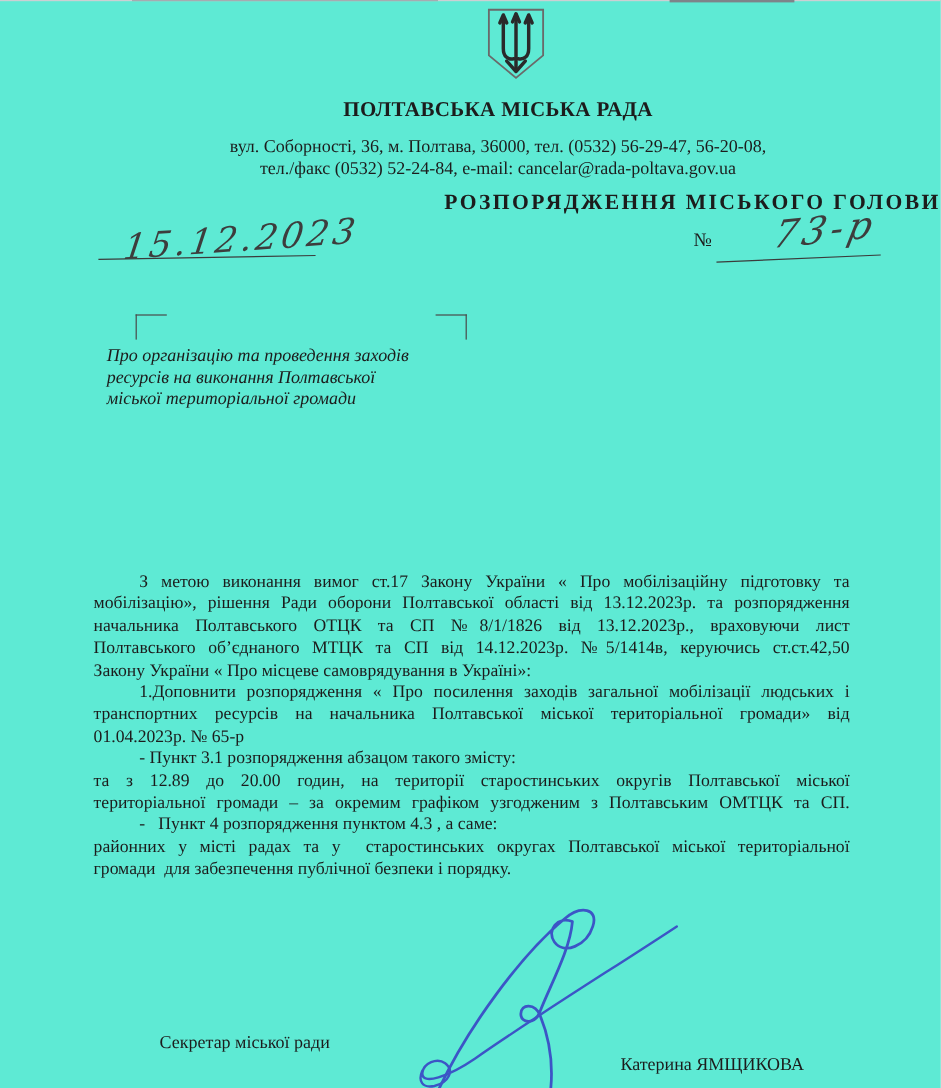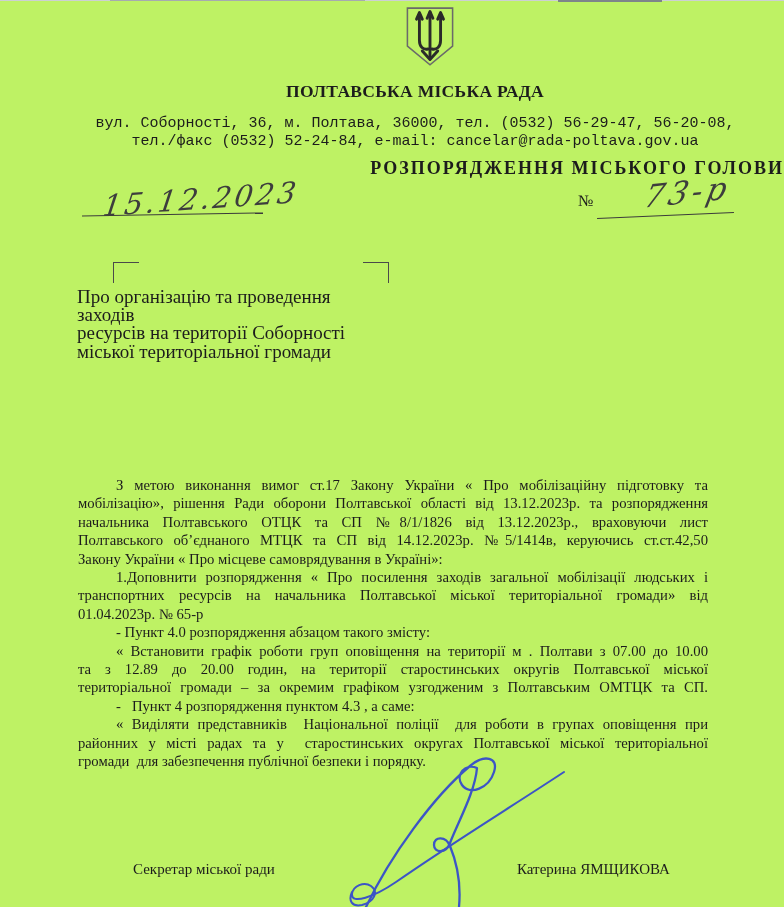--- a/index.html
+++ b/index.html
@@ -1,52 +1,52 @@
 <!DOCTYPE html>
 <html><head>
 <meta charset="utf-8">
 <style>
   html,body{margin:0;padding:0;background:#e8e8e8;}
   .page{
-    position:relative;width:784px;height:907px;background:#bef264;
+    position:relative;width:784px;height:907px;background:#5eead4;
     overflow:hidden;margin:0;color:#1c1c1c;
     font-family:"Liberation Serif", serif;
   }
   .abs{position:absolute;}
   
   .scan1{left:0;top:0;width:784px;height:1px;background:#ccd0d3;}
   .scan2{left:110px;top:0;width:255px;height:1px;background:#a6abb0;}
   .scan3{left:558px;top:0;width:104px;height:2px;background:#7e848a;}
   
   .coat{left:405px;top:5px;width:50px;height:63px;}
   .org{left:46px;right:0;top:81px;text-align:center;font-weight:bold;font-size:17.5px;letter-spacing:.3px;}
-  .addr{left:46px;right:0;top:115px;text-align:center;font-size:15px;line-height:17.5px;font-family:Liberation Mono, monospace;}
+  .addr{left:46px;right:0;top:115px;text-align:center;font-size:15px;line-height:17.5px;}
   .dtitle{left:46px;right:0;top:158px;text-align:right;font-weight:bold;font-size:18px;letter-spacing:2px;}
   
   .hand{font-family:"DejaVu Serif", serif;font-style:italic;color:#3d3d3d;}
   .hdate{left:103px;top:182px;font-size:29px;letter-spacing:3px;transform:rotate(-4deg) skewX(-12deg);}
   .uline-date{left:82px;top:214px;width:181px;border-bottom:1.6px solid #3b3b3b;transform:rotate(-1deg);}
   .numlbl{left:578px;top:192px;font-size:16px;}
   .hnum{left:645px;top:174px;font-size:31px;letter-spacing:4px;transform:rotate(-6deg) skewX(-18deg);}
   .uline-num{left:597px;top:215px;width:137px;border-bottom:1.6px solid #3b3b3b;transform:rotate(-2.5deg);}
   
   .brk{width:25px;height:20px;}
   .brkL{left:113px;top:262px;border-top:1.5px solid #4a4a4a;border-left:1.5px solid #4a4a4a;}
   .brkR{left:363px;top:262px;border-top:1.5px solid #4a4a4a;border-right:1.5px solid #4a4a4a;}
   
-  .subject{left:77px;top:288px;width:300px;font-size:19px;line-height:18.2px;}
+  .subject{left:89px;top:288px;width:300px;font-size:15px;line-height:18.2px;font-style:italic;}
   
   .bodytext{left:78px;top:476px;width:630px;font-size:14.7px;line-height:18.4px;}
   .bl{white-space:nowrap;}
   .jl{text-align:justify;text-align-last:justify;}
   .ll{text-align:left;}
   .ind{text-indent:38px;}
   
   .signlbl{left:133px;top:861px;font-size:15px;}
-  .signname{left:517px;top:861px;font-size:15px;}
+  .signname{left:517px;top:880px;font-size:15px;}
   .sig{left:338px;top:744px;width:236px;height:163px;}
 </style>
 </head>
 <body>
 
 <div class="page">
 
   <div class="abs scan1"></div>
   <div class="abs scan2"></div>
   <div class="abs scan3"></div>
@@ -77,39 +77,37 @@
   <div class="abs uline-date"></div>
   <div class="abs numlbl">№</div>
   <div class="abs hand hnum">73-р</div>
   <div class="abs uline-num"></div>
 
   <div class="abs brk brkL"></div>
   <div class="abs brk brkR"></div>
 
   <div class="abs subject">
     <div>Про організацію та проведення заходів</div>
-    <div>ресурсів на території Соборності</div>
+    <div>ресурсів на виконання Полтавської</div>
     <div>міської територіальної громади</div>
   </div>
 
   <div class="abs bodytext">
     <div class="bl jl ind">З метою виконання вимог ст.17 Закону України « Про мобілізаційну підготовку та</div>
     <div class="bl jl">мобілізацію», рішення Ради оборони Полтавської області від 13.12.2023р. та розпорядження</div>
     <div class="bl jl">начальника Полтавського ОТЦК та СП №8/1/1826 від 13.12.2023р., враховуючи лист</div>
     <div class="bl jl">Полтавського об’єднаного МТЦК та СП від 14.12.2023р. №5/1414в, керуючись ст.ст.42,50</div>
     <div class="bl ll">Закону України « Про місцеве самоврядування в Україні»:</div>
     <div class="bl jl ind">1.Доповнити розпорядження « Про посилення заходів загальної мобілізації людських і</div>
     <div class="bl jl">транспортних ресурсів на начальника Полтавської міської територіальної громади» від</div>
     <div class="bl ll">01.04.2023р. № 65-р</div>
-    <div class="bl ll ind">- Пункт 4.0 розпорядження абзацом такого змісту:</div>
-    <div class="bl jl ind">« Встановити графік роботи груп оповіщення на території м . Полтави з 07.00 до 10.00</div>
+    <div class="bl ll ind">- Пункт 3.1 розпорядження абзацом такого змісту:</div>
     <div class="bl jl">та з 12.89 до 20.00 годин, на території старостинських округів Полтавської міської</div>
     <div class="bl jl">територіальної громади – за окремим графіком узгодженим з Полтавським ОМТЦК та СП.</div>
     <div class="bl ll ind">-&nbsp;&nbsp;&nbsp;Пункт 4 розпорядження пунктом 4.3 , а саме:</div>
-    <div class="bl jl ind">« Виділяти представників&nbsp; Національної поліції&nbsp; для роботи в групах оповіщення при</div>
     <div class="bl jl">районних у місті радах та у&nbsp; старостинських округах Полтавської міської територіальної</div>
     <div class="bl ll">громади&nbsp; для забезпечення публічної безпеки і порядку.</div>
   </div>
 
   <div class="abs sig">
     <svg width="236" height="163" viewBox="0 0 236 163">
       <g fill="none" stroke="#3c55c6" stroke-linecap="round" stroke-linejoin="round">
         <path stroke-width="2.3" d="M28,163 C52,112 96,52 132,22 C146,10 161,13 156,28 C151,44 132,52 124,41 C117,31 127,19 139,24 C137,48 120,78 112,99 C108,110 96,109 96,101 C96,92 108,92 112,102 C119,119 123,141 121,163"></path>
         <path stroke-width="2" d="M14,148 C10,157 14,163 24,161 C36,158 41,148 33,142 C26,137 15,142 14,150 C13,161 36,153 58,138 C108,103 176,61 226,28"></path>
       </g>

